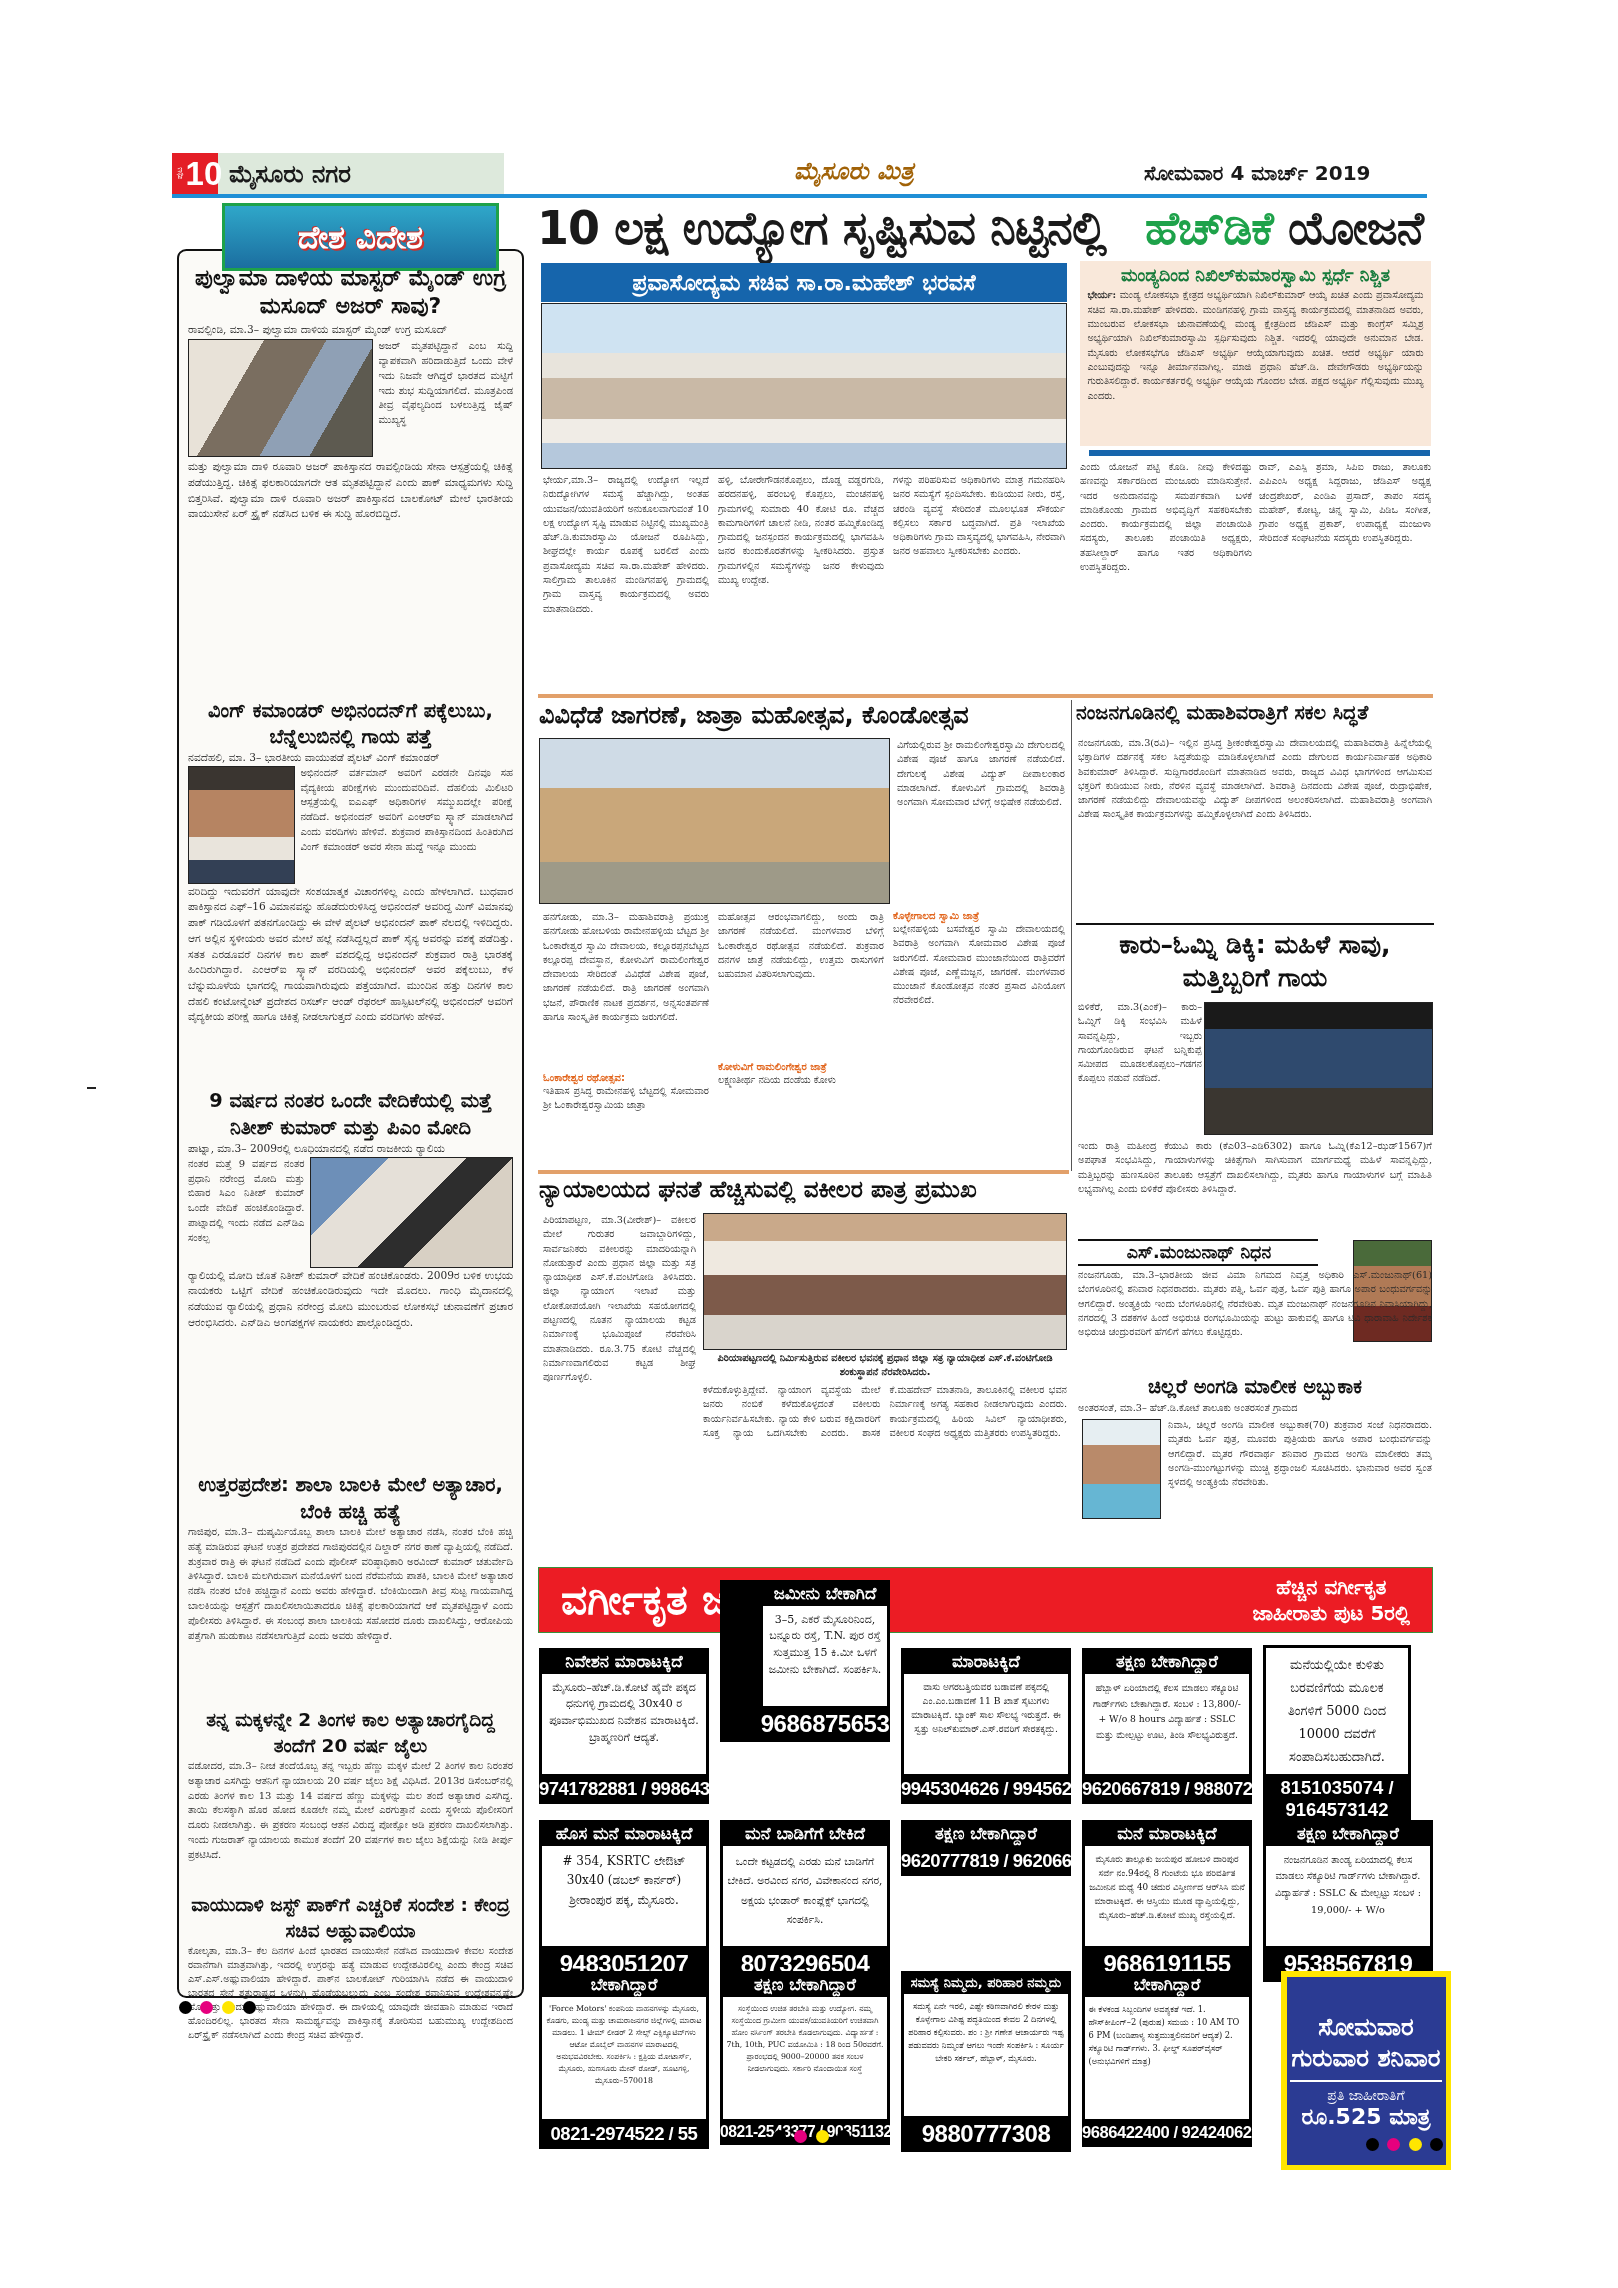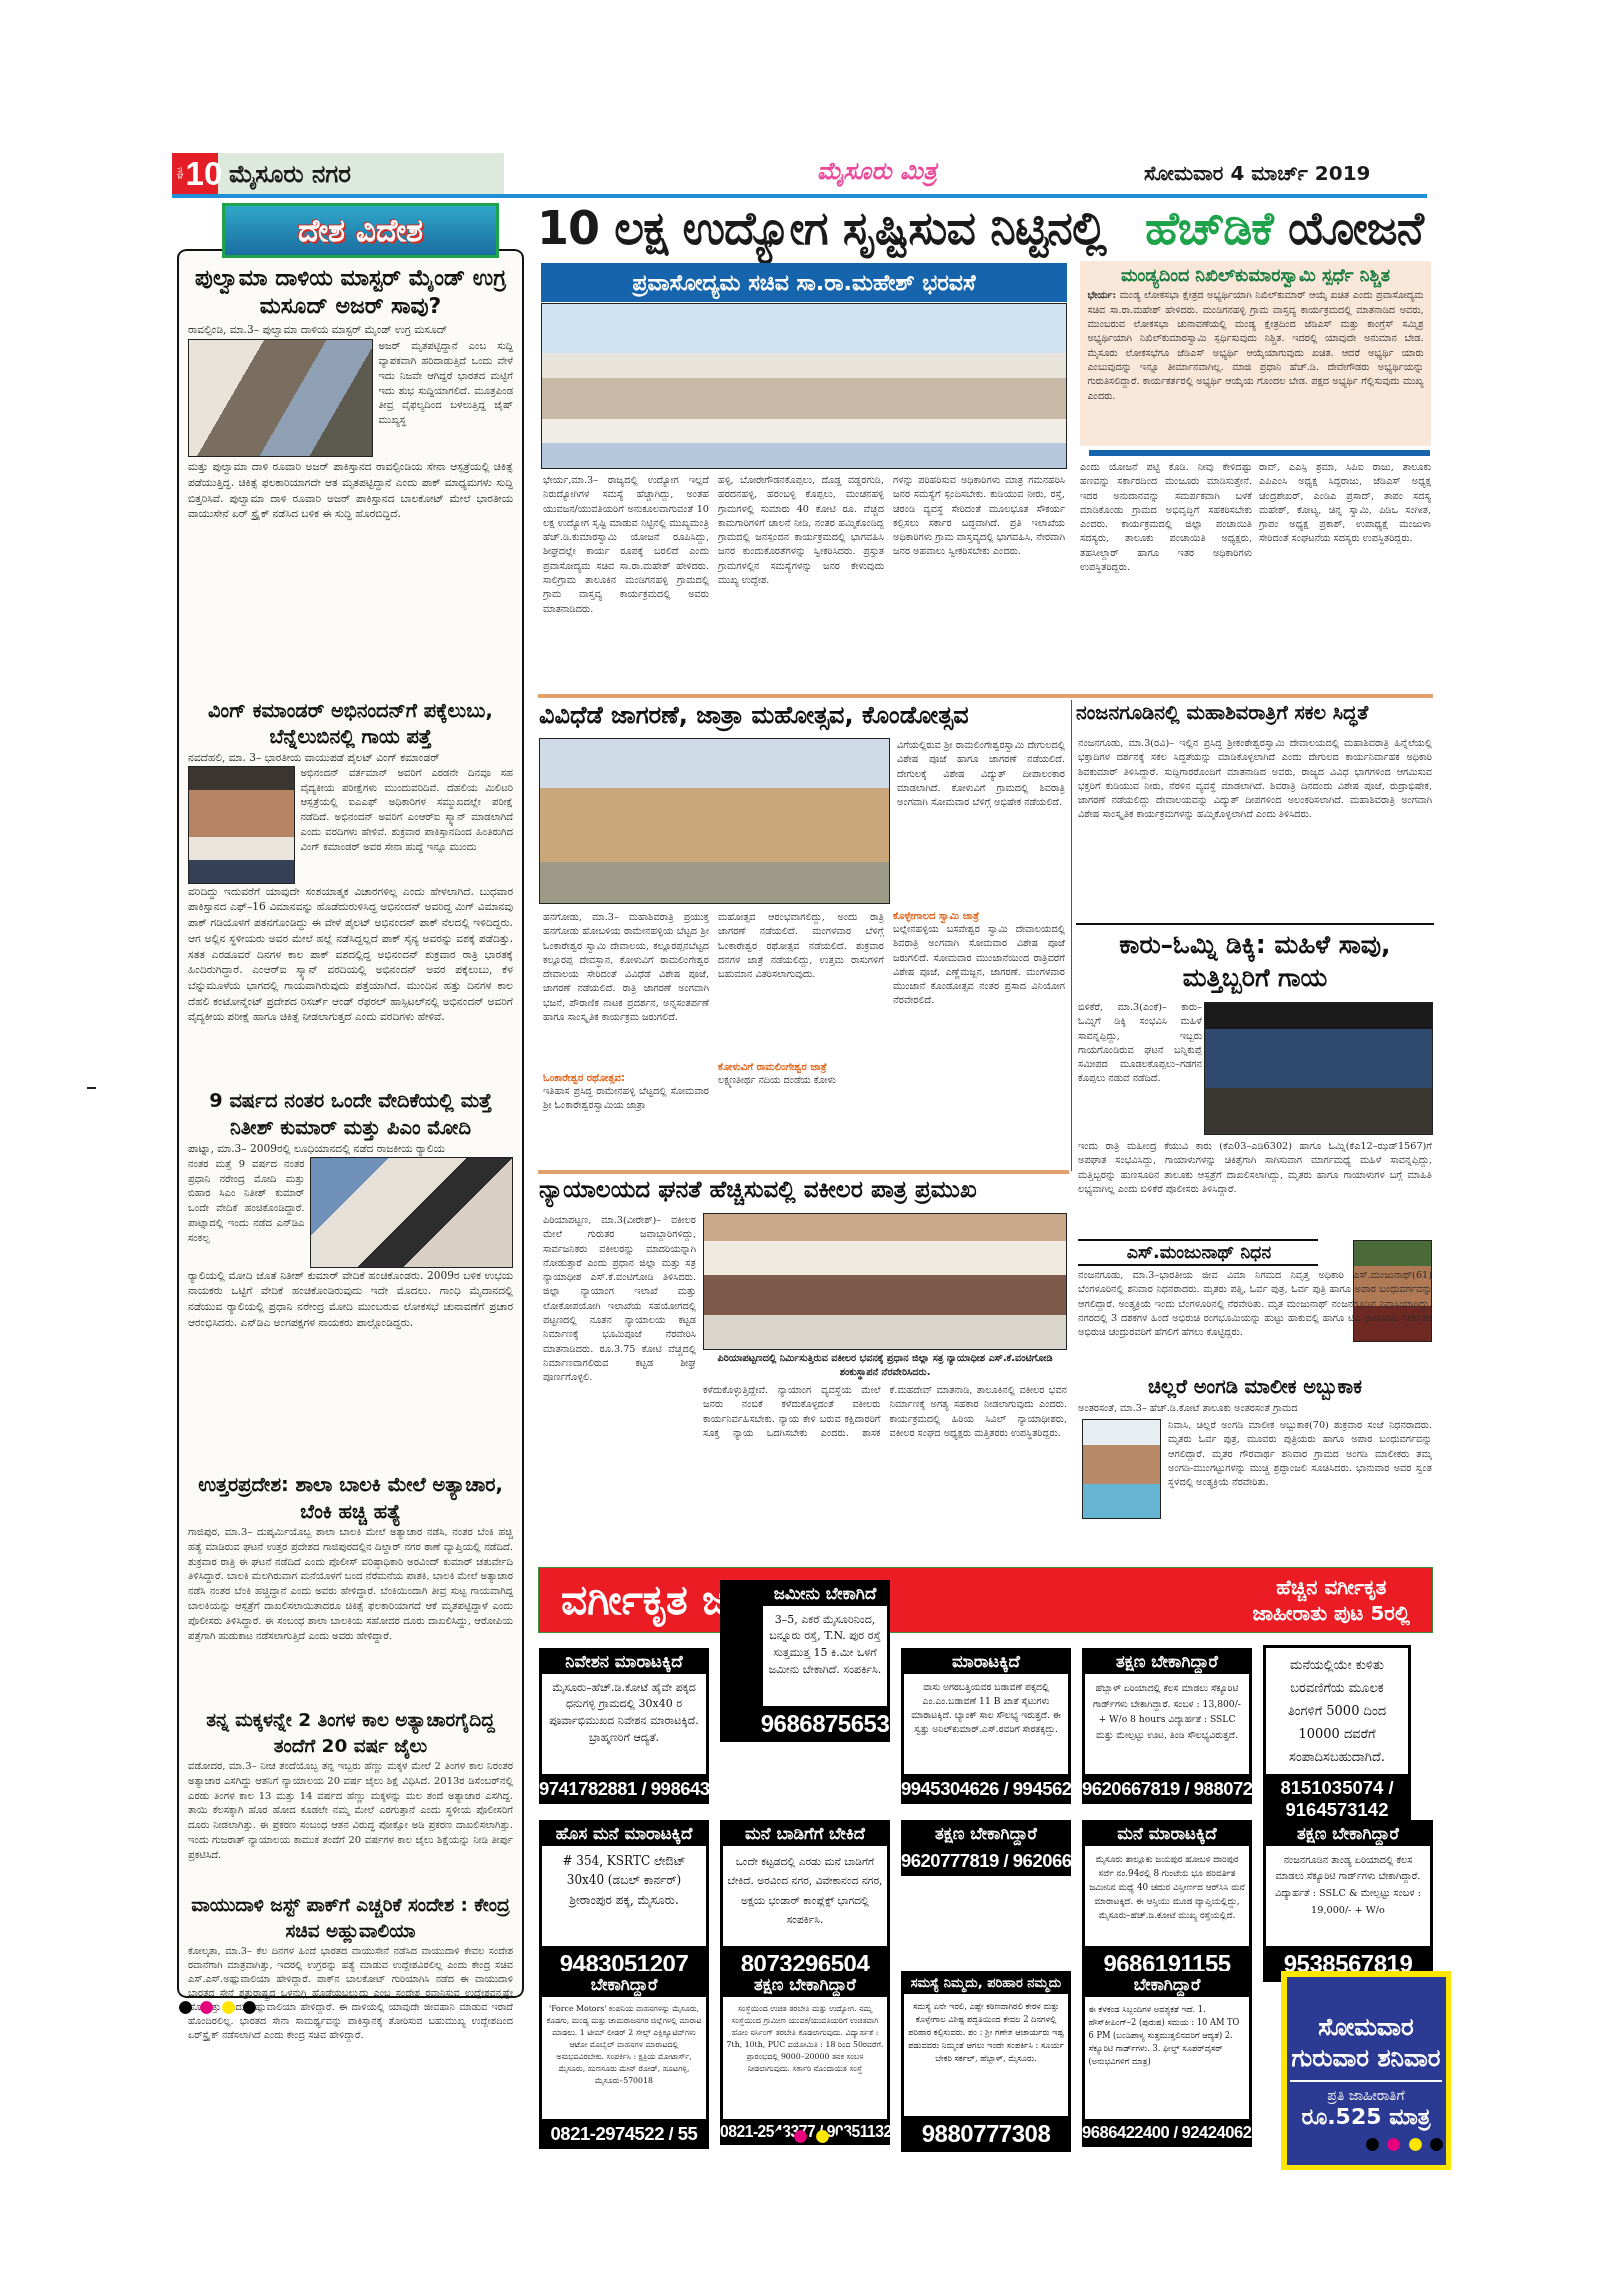--- a/index.html
+++ b/index.html
@@ -7,24 +7,24 @@
   .abs { position: absolute; }
   .txt { font-size: 10.6px; line-height: 15.7px; text-align: justify; color: #2a2a2a; font-family: "DejaVu Serif", serif; }
   .hl { font-weight: bold; text-align: center; color: #111; font-family: "DejaVu Sans", sans-serif; }
   .photo { background: linear-gradient(135deg, #8a7d6a, #4a4036 50%, #2d2a26); border: 0.9px solid #222; }
   .rule-orange { height: 3.7px; background: #e2a06a; }
   .masthead-left { left: 172px; top: 153px; width: 332px; height: 41px; background: #dde9dc; display: flex; align-items: center; }
   .page-badge { width: 46px; height: 41px; background: #e41e26; color: #fff; display: flex; align-items: center; }
   .page-badge .lbl { font-size: 8.3px; writing-mode: vertical-rl; transform: rotate(180deg); padding: 0 1.8px; }
   .page-badge .num { font-size: 33px; font-weight: bold; font-family: "Liberation Sans", sans-serif; }
   .section-name { font-size: 24px; font-weight: bold; margin-left: 11px; }
-  .brand { left: 794px; top: 157px; font-size: 24px; color: #ec4899; font-weight: bold; font-style: italic; margin-left: 23px; }
+  .brand { left: 794px; top: 157px; font-size: 24px; color: #a16207; font-weight: bold; font-style: italic; }
   .dateline { left: 1144px; top: 161px; font-size: 20px; font-weight: bold; }
   .blue-rule { left: 172px; top: 194px; width: 1255px; height: 3.7px; background: #1f8fd6; }
-  .desh-box { left: 222px; top: 203px; width: 277px; height: 55px; background: linear-gradient(180deg, #2fa7c9, #1b6ea0); border: 3.7px solid #1ea24a; color: #fff; font-size: 31px; font-weight: bold; display: flex; align-items: center; justify-content: center; text-shadow: 1.8px 1.8px 0 #d0302a, -0.9px -0.9px 0 #d0302a; }
+  .desh-box { left: 222px; top: 203px; width: 277px; height: 68px; background: linear-gradient(180deg, #2fa7c9, #1b6ea0); border: 3.7px solid #1ea24a; color: #fff; font-size: 31px; font-weight: bold; display: flex; align-items: center; justify-content: center; text-shadow: 1.8px 1.8px 0 #d0302a, -0.9px -0.9px 0 #d0302a; }
   .left-frame { left: 177px; top: 249px; width: 347px; height: 1749px; border: 2.8px solid #111; border-radius: 9.2px; background: #fbfaf7; }
   .main-head { left: 537px; top: 201px; width: 895px; font-size: 46px; font-weight: bold; font-family: "DejaVu Sans", sans-serif; letter-spacing: -0.9px; white-space: nowrap; }
   .main-head .green { color: #1ea24a; margin-left: 24px; }
   .sub-banner { left: 541px; top: 263px; width: 526px; height: 39px; background: #1665ac; color: #fff; font-size: 22px; font-weight: bold; display: flex; align-items: center; justify-content: center; }
   .blue-bar-small { left: 1089px; top: 450px; width: 341px; height: 5.5px; background: #1665ac; }
   .class-banner { left: 538px; top: 1567px; width: 895px; height: 66px; background: #ec1c24; border: 1.8px solid #3a8e3a; color: #fff; display: flex; align-items: center; justify-content: space-between; padding: 0 22px; }
   .class-banner .big { font-size: 41px; font-weight: bold; }
   .class-banner .small { font-size: 20px; font-weight: bold; text-align: center; line-height: 26px; }
   .ad { position: absolute; width: 170px; background: #000; color: #fff; }
   .ad .ah { text-align: center; font-size: 16.6px; font-weight: bold; padding: 3.7px 1.8px; white-space: nowrap; }

